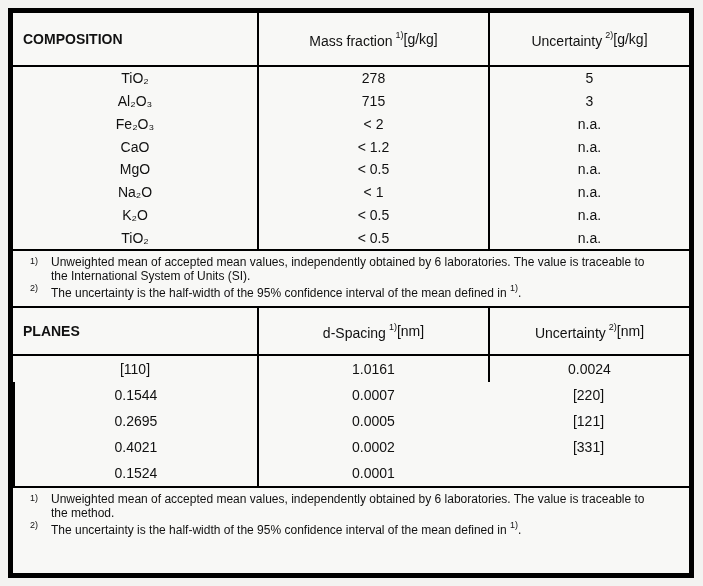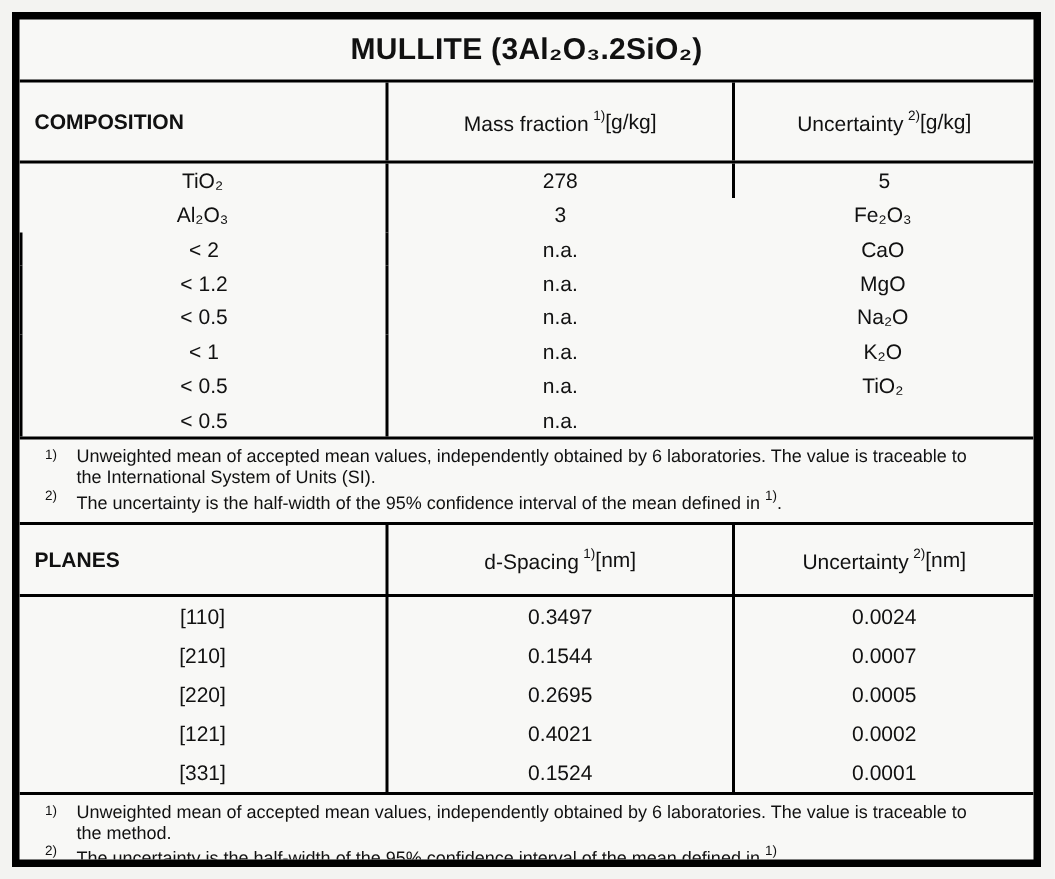--- a/index.html
+++ b/index.html
@@ -111,40 +111,40 @@
     font-size: 9px;
     position: relative;
     top: -1px;
   }
 </style>
 </head>
 <body>
 
 <div class="sheet">
 
-  <div class="title-row">MULLITE (3Al₂O₃.2SiO₂)</div>
 
   <div class="grid header-row">
     <div class="hc-label">COMPOSITION</div>
     <div class="hc vline">
       <div><span>Mass fraction</span><sup class="hsup">1)</sup></div>
       <div>[g/kg]</div>
     </div>
     <div class="hc vline">
       <div><span>Uncertainty</span><sup class="hsup">2)</sup></div>
       <div>[g/kg]</div>
     </div>
   </div>
 
   <div class="grid body-grid comp-body">
     <div class="cell">TiO₂</div>
     <div class="cell vline">278</div>
     <div class="cell vline">5</div>
 
     <div class="cell">Al₂O₃</div>
+    <div class="cell vline">715</div>
     <div class="cell vline">3</div>
 
     <div class="cell">Fe₂O₃</div>
     <div class="cell vline">&lt; 2</div>
     <div class="cell vline">n.a.</div>
 
     <div class="cell">CaO</div>
     <div class="cell vline">&lt; 1.2</div>
     <div class="cell vline">n.a.</div>
 
@@ -183,24 +183,23 @@
       <div>[nm]</div>
     </div>
     <div class="hc vline">
       <div><span>Uncertainty</span><sup class="hsup">2)</sup></div>
       <div>[nm]</div>
     </div>
   </div>
 
   <div class="grid body-grid planes-body">
     <div class="cell">[110]</div>
-    <div class="cell vline">0.3497</div>
+    <div class="cell vline">1.0161</div>
     <div class="cell vline">0.0024</div>
 
-    <div class="cell">[210]</div>
     <div class="cell vline">0.1544</div>
     <div class="cell vline">0.0007</div>
 
     <div class="cell">[220]</div>
     <div class="cell vline">0.2695</div>
     <div class="cell vline">0.0005</div>
 
     <div class="cell">[121]</div>
     <div class="cell vline">0.4021</div>
     <div class="cell vline">0.0002</div>

